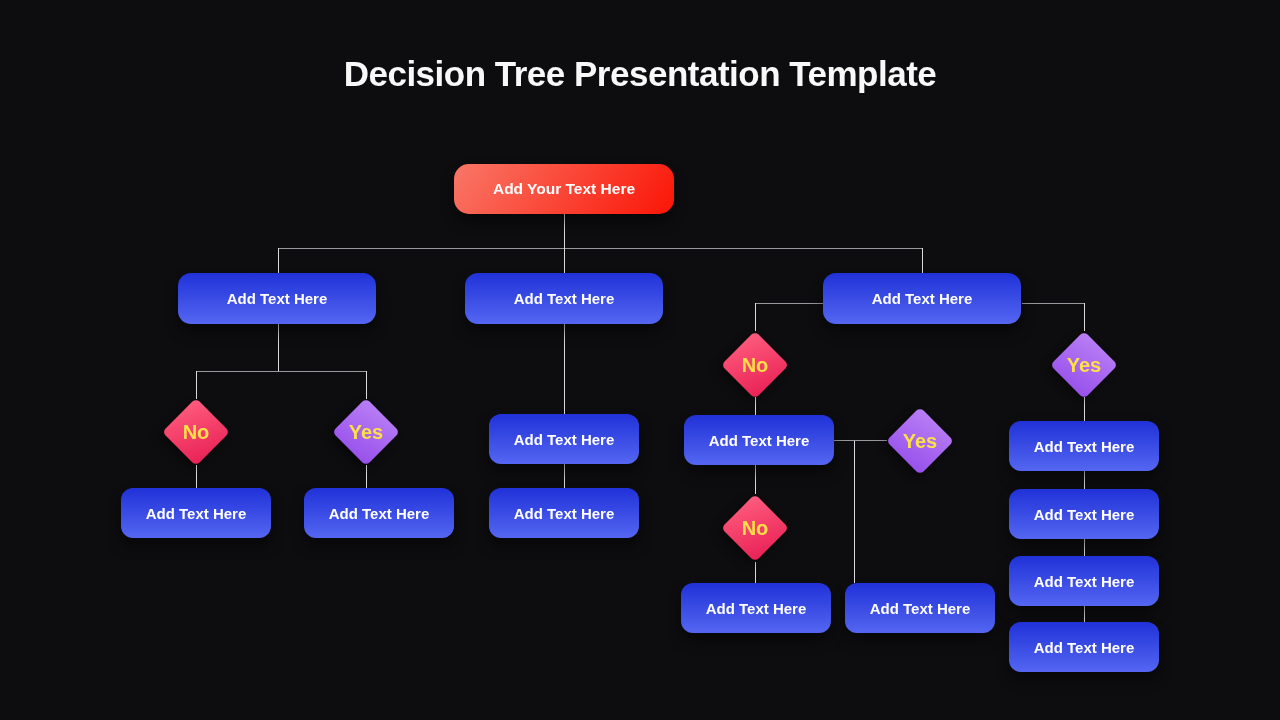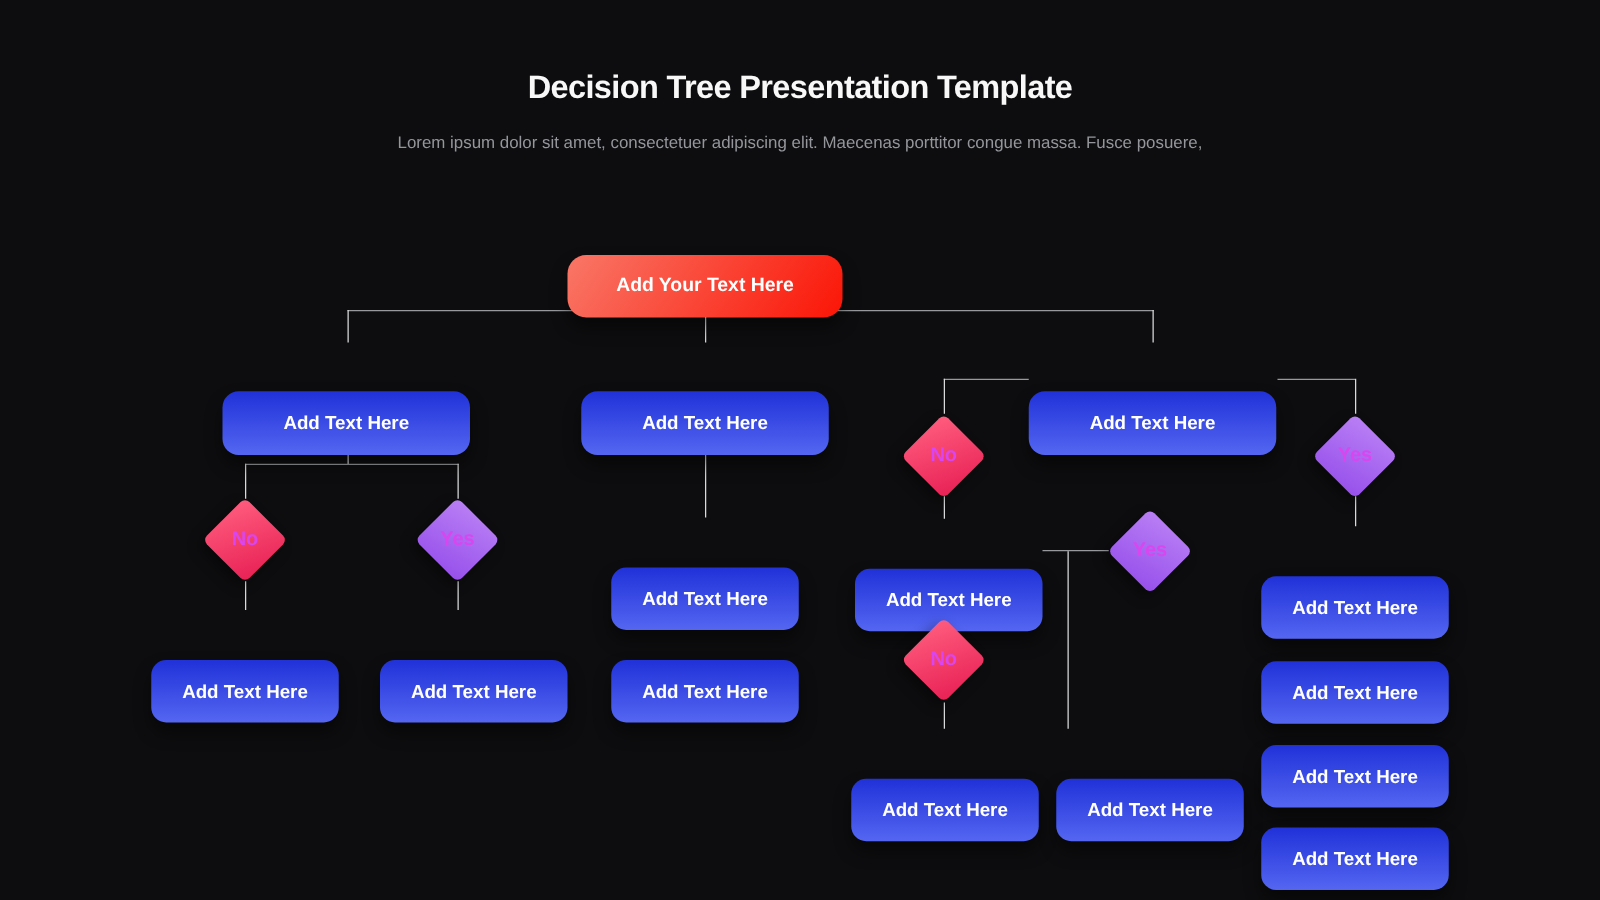--- a/index.html
+++ b/index.html
@@ -19,60 +19,59 @@
     --node-text:#ffffff;
   }
   html,body{margin:0;padding:0;}
   body{background:#000;font-family:"Liberation Sans","DejaVu Sans",sans-serif;}
   .slide{
     position:relative;width:1280px;height:720px;overflow:hidden;
     background:var(--background);
   }
   .slide-title{
     position:absolute;left:0;right:0;top:54px;text-align:center;
-    color:var(--title-color);font-size:26px;font-weight:700;letter-spacing:-0.5px;
+    color:var(--title-color);font-size:35px;font-weight:700;letter-spacing:-0.5px;
   }
   .slide-subtitle{
     position:absolute;left:0;right:0;top:106px;text-align:center;
     color:var(--subtitle-color);font-size:13.5px;line-height:16px;font-weight:400;
   }
   .node{
     position:absolute;z-index:2;display:flex;align-items:center;justify-content:center;
     color:var(--node-text);font-weight:700;font-size:15px;
     background:linear-gradient(180deg,var(--node-grad-a) 0%,var(--node-grad-b) 100%);
-    border-radius:12px;box-shadow:0 8px 14px rgba(0,0,0,.45);margin-top:40px;
+    border-radius:12px;box-shadow:0 8px 14px rgba(0,0,0,.45);
   }
   .node.wide{width:198px;height:51px;border-radius:13px;}
   .node.small{width:150px;height:50px;}
   .node.root{
     width:220px;height:50px;border-radius:15px;font-size:15.5px;
     background:linear-gradient(125deg,var(--root-grad-a) 0%,var(--root-grad-b) 100%);
   }
   .diamond{position:absolute;z-index:3;width:68px;height:68px;}
   .diamond .shape{
     position:absolute;left:10px;top:10px;width:48px;height:48px;
     transform:rotate(45deg);border-radius:5px;box-shadow:0 6px 10px rgba(0,0,0,.4);
   }
   .diamond.no .shape{background:linear-gradient(115deg,var(--no-grad-a) 0%,var(--no-grad-b) 100%);}
   .diamond.yes .shape{background:linear-gradient(165deg,var(--yes-grad-a) 0%,var(--yes-grad-b) 100%);}
   .diamond .dlabel{
     position:absolute;inset:0;display:flex;align-items:center;justify-content:center;
-    color:#d946ef;font-weight:700;font-size:16px;
+    color:#fde047;font-weight:700;font-size:20px;
   }
   .hline{position:absolute;z-index:1;height:1px;background:var(--line-h);}
   .vline{position:absolute;z-index:1;width:1px;background:var(--line-v);}
 </style>
 </head>
 <body>
 
 <div class="slide">
 
   <div class="slide-title">Decision Tree Presentation Template</div>
   <div class="slide-subtitle">
-    <div>Lorem ipsum dolor sit amet, consectetuer adipiscing elit. Maecenas porttitor congue massa. Fusce posuere,</div>
   </div>
 
   <div class="vline" style="left:564px;top:214px;height:34px;"></div>
   <div class="hline" style="left:278px;top:248px;width:645px;"></div>
   <div class="vline" style="left:278px;top:248px;height:26px;"></div>
   <div class="vline" style="left:564px;top:248px;height:26px;"></div>
   <div class="vline" style="left:922px;top:248px;height:26px;"></div>
 
   <div class="vline" style="left:278px;top:324px;height:48px;"></div>
   <div class="hline" style="left:196px;top:371px;width:171px;"></div>

